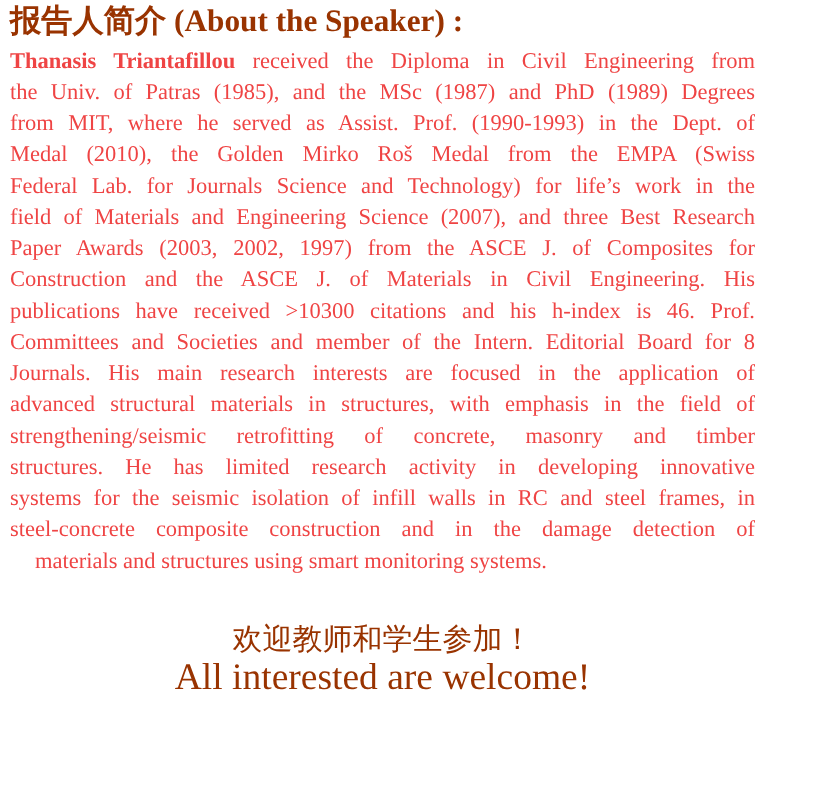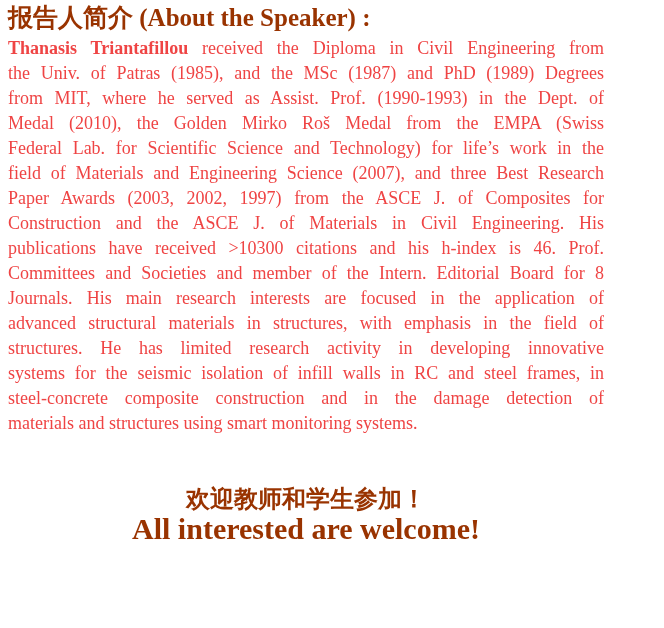--- a/index.html
+++ b/index.html
@@ -38,29 +38,30 @@
     text-align-last: justify;
     height: 25px;
     overflow: hidden;
     white-space: normal;
   }
   .jline-last {
     text-align: right;
     text-align-last: left;
     height: 25px;
     overflow: hidden;
+    margin-left: 20px;
   }
   .speaker-name {
     font-weight: bold;
   }
   .footer {
-    margin-top: 48px;
+    margin-top: 36px;
     text-align: center;
     color: #993300;
-    font-weight: bold;
+    font-weight: normal;
   }
   .footer-cn {
     font-size: 24px;
     line-height: 30px;
   }
   .footer-en {
     font-size: 30px;
     line-height: 30px;
   }
 </style>
@@ -69,28 +70,29 @@
 
 <div class="page">
 
   <h1 class="page-title">报告人简介 (About the Speaker) :</h1>
 
   <div class="bio">
     <div class="jline"><span class="speaker-name">Thanasis Triantafillou</span> <span>received the Diploma in Civil Engineering from</span></div>
     <div class="jline">the Univ. of Patras (1985), and the MSc (1987) and PhD (1989) Degrees</div>
     <div class="jline">from MIT, where he served as Assist. Prof. (1990-1993) in the Dept. of</div>
     <div class="jline">Medal (2010), the Golden Mirko Roš Medal from the EMPA (Swiss</div>
-    <div class="jline">Federal Lab. for Scientific Science and Technology) for life’s work in the</div>
+    <div class="jline">Federal Lab. for Journals Science and Technology) for life’s work in the</div>
     <div class="jline">field of Materials and Engineering Science (2007), and three Best Research</div>
     <div class="jline">Paper Awards (2003, 2002, 1997) from the ASCE J. of Composites for</div>
     <div class="jline">Construction and the ASCE J. of Materials in Civil Engineering. His</div>
     <div class="jline">publications have received &gt;10300 citations and his h-index is 46. Prof.</div>
     <div class="jline">Committees and Societies and member of the Intern. Editorial Board for 8</div>
     <div class="jline">Journals. His main research interests are focused in the application of</div>
     <div class="jline">advanced structural materials in structures, with emphasis in the field of</div>
+    <div class="jline">strengthening/seismic retrofitting of concrete, masonry and timber</div>
     <div class="jline">structures. He has limited research activity in developing innovative</div>
     <div class="jline">systems for the seismic isolation of infill walls in RC and steel frames, in</div>
     <div class="jline">steel-concrete composite construction and in the damage detection of</div>
     <div class="jline-last">materials and structures using smart monitoring systems.</div>
   </div>
 
   <div class="footer">
     <div class="footer-cn">欢迎教师和学生参加！</div>
     <div class="footer-en">All interested are welcome!</div>
   </div>

